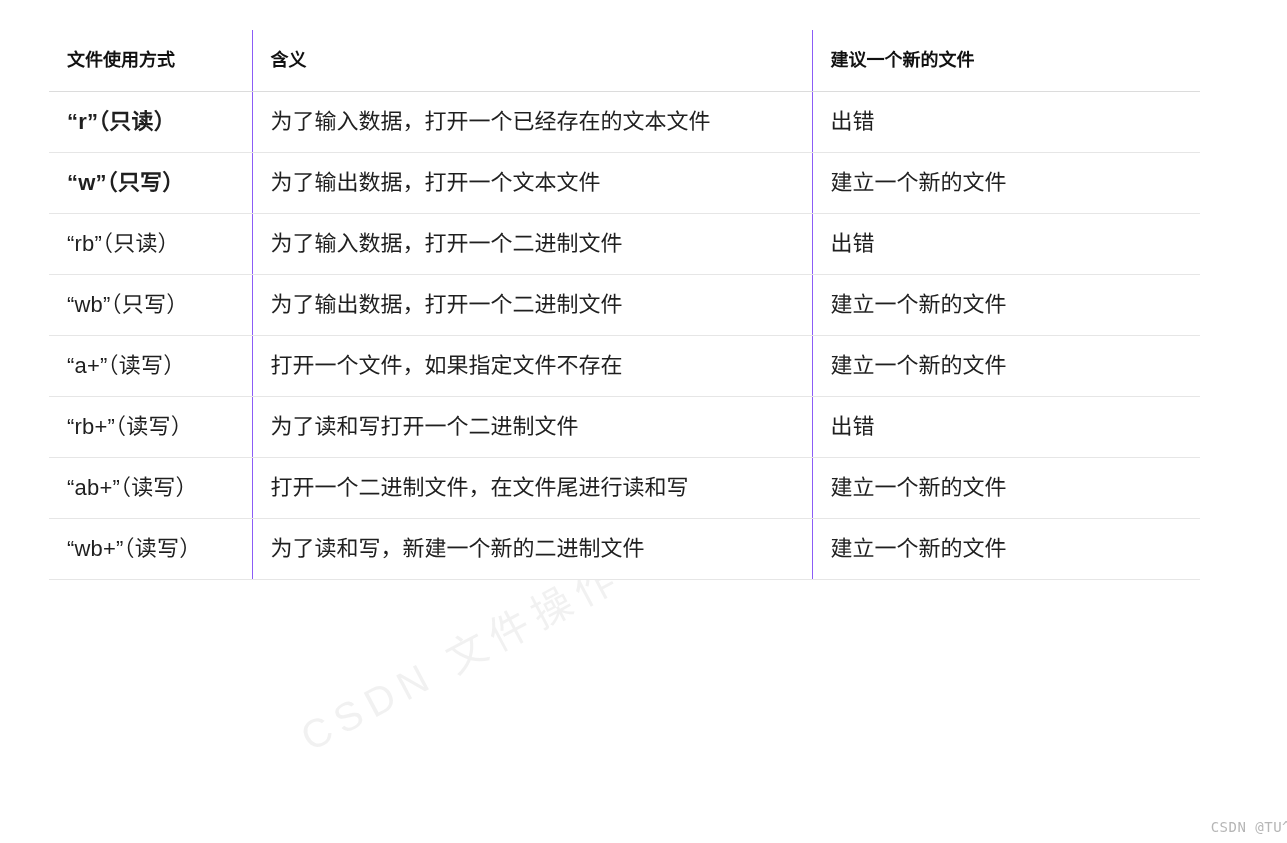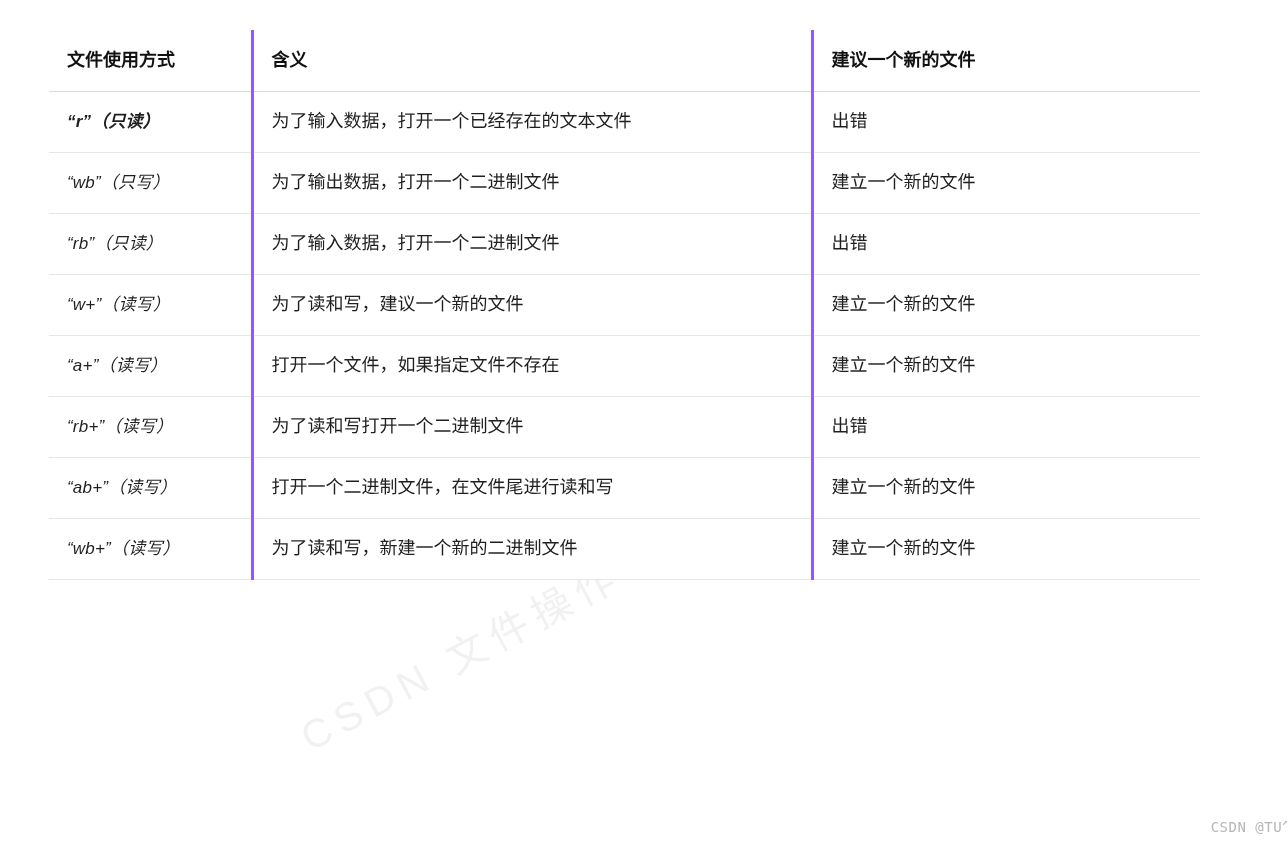--- a/index.html
+++ b/index.html
@@ -38,40 +38,39 @@
   table.modes col.c1 { width: 203px; }
   table.modes col.c2 { width: 560px; }
   table.modes col.c3 { width: 388px; }
 
   table.modes th, table.modes td {
     border-bottom: 1px solid #e6e6e6;
     vertical-align: middle;
     text-align: left;
     padding: 0 0 0 18px;
     height: 60px;
-    font-size: 18px;
+    font-size: 22px;
     line-height: 1.4;
     color: #1f1f1f;
     background: #ffffff;
   }
   table.modes thead th {
     font-weight: bold;
     font-size: 18px;
     height: 61px;
     border-bottom: 1px solid #dcdcdc;
     color: #111111;
   }
   
   table.modes .sep-left {
-    border-left: 3px solid #8b5cf6;
+    border-left: 1px solid #8b5cf6;
   }
   table.modes tbody tr td.mode {
-    font-size: 17px;
+    font-size: 22px;
     letter-spacing: 0.2px;
-    font-style: italic;
   }
   table.modes tbody tr td.mode.strong {
     font-weight: bold;
   }
   table.modes tbody tr:last-child td {
     border-bottom: 1px solid #e6e6e6;
   }
   .watermark {
     position: absolute;
     left: 300px;
@@ -117,32 +116,32 @@
           <th class="sep-left">建议一个新的文件</th>
         </tr>
       </thead>
       <tbody id="table-body">
           <tr>
             <td class="mode strong">“r”（只读）</td>
             <td class="sep-left">为了输入数据，打开一个已经存在的文本文件</td>
             <td class="sep-left">出错</td>
           </tr>
           <tr>
-            <td class="mode">“wb”（只写）</td>
-            <td class="sep-left">为了输出数据，打开一个二进制文件</td>
+            <td class="mode strong">“w”（只写）</td>
+            <td class="sep-left">为了输出数据，打开一个文本文件</td>
             <td class="sep-left">建立一个新的文件</td>
           </tr>
           <tr>
             <td class="mode">“rb”（只读）</td>
             <td class="sep-left">为了输入数据，打开一个二进制文件</td>
             <td class="sep-left">出错</td>
           </tr>
           <tr>
-            <td class="mode">“w+”（读写）</td>
-            <td class="sep-left">为了读和写，建议一个新的文件</td>
+            <td class="mode">“wb”（只写）</td>
+            <td class="sep-left">为了输出数据，打开一个二进制文件</td>
             <td class="sep-left">建立一个新的文件</td>
           </tr>
           <tr>
             <td class="mode">“a+”（读写）</td>
             <td class="sep-left">打开一个文件，如果指定文件不存在</td>
             <td class="sep-left">建立一个新的文件</td>
           </tr>
           <tr>
             <td class="mode">“rb+”（读写）</td>
             <td class="sep-left">为了读和写打开一个二进制文件</td>

